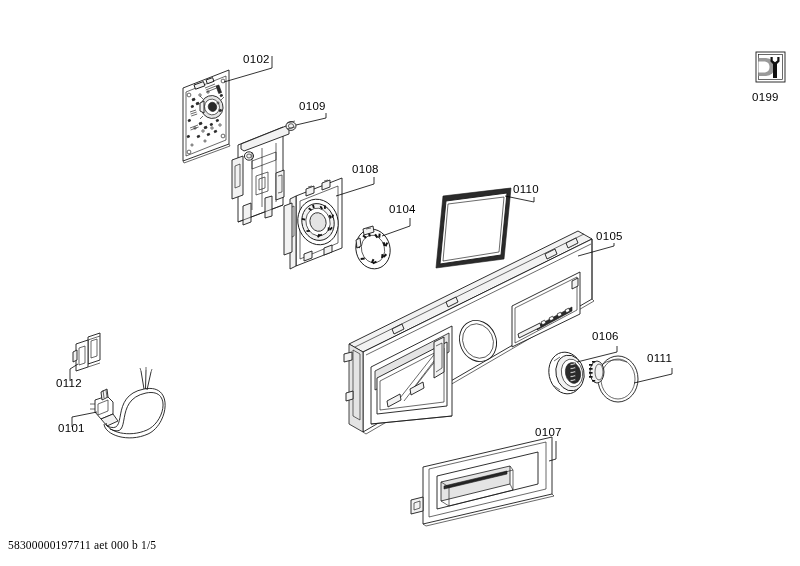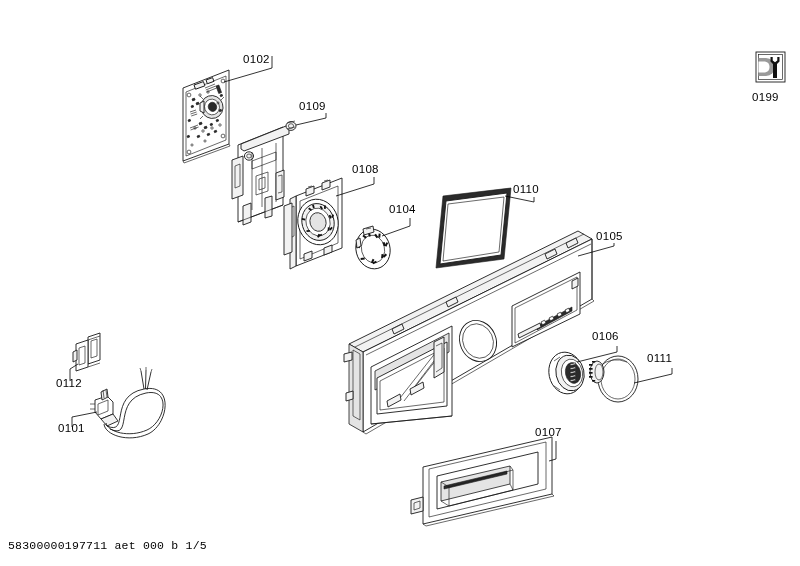--- a/index.html
+++ b/index.html
@@ -25,21 +25,21 @@
   .lbl {
     font-family: "Liberation Sans", sans-serif;
     font-size: 11.5px;
     fill: #000000;
     letter-spacing: 0.3px;
   }
   .footer-text {
     position: absolute;
     left: 8px;
     top: 539px;
-    font-family: Liberation Mono, monospace;
+    font-family: Liberation Serif, serif;
     font-size: 11.5px;
     color: #000000;
     letter-spacing: 0.2px;
     white-space: nowrap;
   }
   .ln { fill: none; stroke: #1a1a1a; stroke-width: 0.9; }
   .ln-thin { fill: none; stroke: #1a1a1a; stroke-width: 0.65; }
   .ln-lead { fill: none; stroke: #000000; stroke-width: 0.8; }
   .fillw { fill: #ffffff; stroke: #1a1a1a; stroke-width: 0.9; }
   .fillw-thin { fill: #ffffff; stroke: #1a1a1a; stroke-width: 0.65; }

